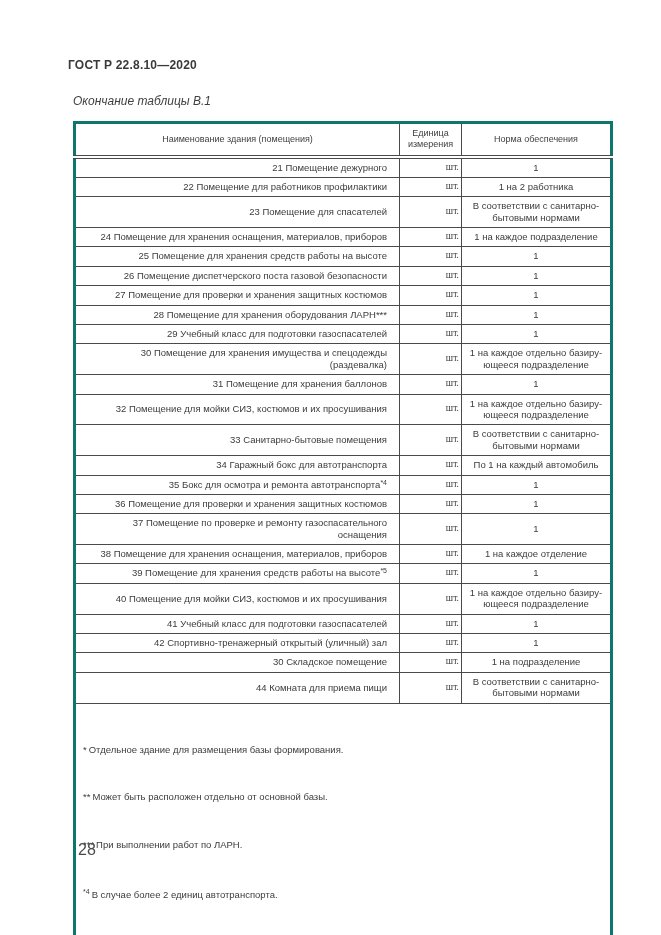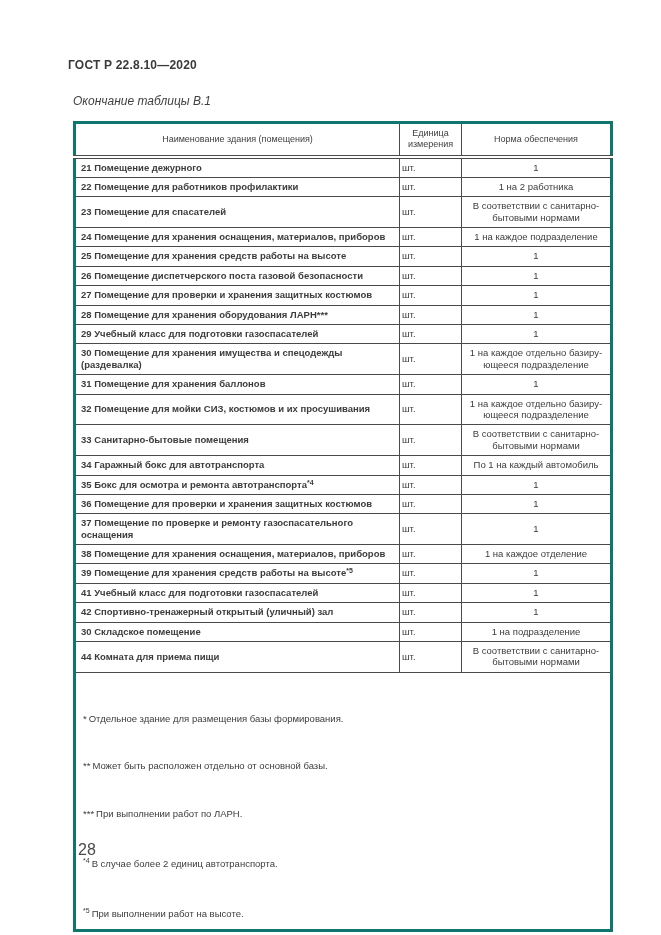--- a/index.html
+++ b/index.html
@@ -56,27 +56,27 @@
     border-bottom: 4px double #4a4a4a;
     color: #3f3f3f;
   }
   table.gost td {
     font-size: 9.5px;
     line-height: 1.2;
     vertical-align: middle;
     color: #3c3c3c;
   }
   td.c-name {
-    text-align: left;
+    text-align: right;
     padding: 3px 12px 4px 5px;
-    font-weight: bold;
   }
   td.c-unit {
-    text-align: left;
+    text-align: right;
     padding: 3px 2px 4px;
+    font-family: Liberation Serif, serif;
   }
   td.c-norm {
     text-align: center;
     padding: 3px 5px 4px;
   }
   sup.nm-sup {
     font-size: 7px;
     line-height: 0;
     vertical-align: 3.5px;
   }
@@ -235,20 +235,25 @@
     <td class="c-unit">шт.</td>
     <td class="c-norm">1 на каждое отделение</td>
   </tr>
 
   <tr>
     <td class="c-name"><span class="nm">39 Помещение для хранения средств работы на высоте</span><sup class="nm-sup">*5</sup></td>
     <td class="c-unit">шт.</td>
     <td class="c-norm">1</td>
   </tr>
 
+  <tr>
+    <td class="c-name"><span class="nm">40 Помещение для мойки СИЗ, костюмов и их просушивания</span><sup class="nm-sup"></sup></td>
+    <td class="c-unit">шт.</td>
+    <td class="c-norm">1 на каждое отдельно базиру­ющееся подразделение</td>
+  </tr>
 
   <tr>
     <td class="c-name"><span class="nm">41 Учебный класс для подготовки газоспасателей</span><sup class="nm-sup"></sup></td>
     <td class="c-unit">шт.</td>
     <td class="c-norm">1</td>
   </tr>
 
   <tr>
     <td class="c-name"><span class="nm">42 Спортивно-тренажерный открытый (уличный) зал</span><sup class="nm-sup"></sup></td>
     <td class="c-unit">шт.</td>

